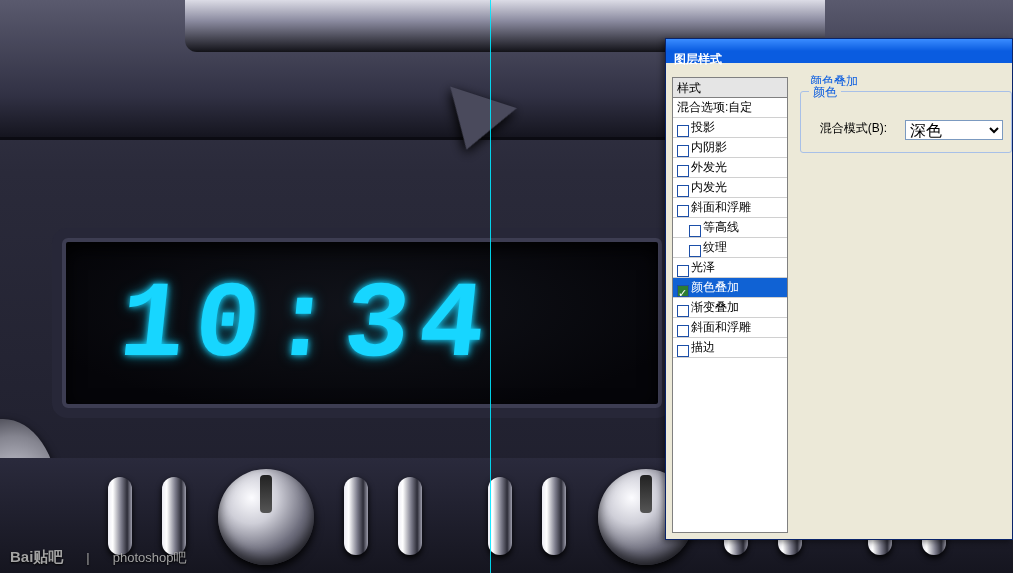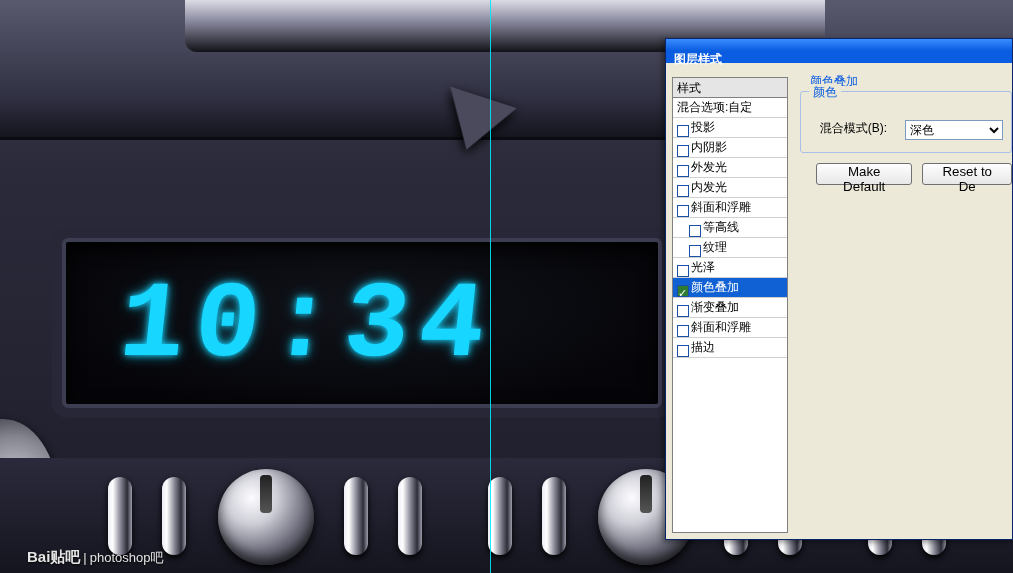--- a/index.html
+++ b/index.html
@@ -57,32 +57,32 @@
   position:relative; flex:0 0 12px; }
 .cbx.on { background:#2e7d32; }
 .cbx.on::after { content:"✓"; position:absolute; left:0; top:-3px; font-size:11px; color:#fff; }
 
 .right { flex:1; position:relative; padding-top:2px; }
 .fs { border:1px solid #a8c0e8; border-radius:3px; margin:4px 0 10px 0; padding:28px 8px 8px 8px; position:relative; }
 .fs > legend, .fs-label { position:absolute; top:-8px; left:8px; background:#ece9d8; padding:0 4px;
   color:#0a5ce0; font-size:12px; }
 .fr { display:flex; gap:18px; height:24px; }
 .fr label { width:78px; text-align:right; }
-select.inp { flex:1; height:20px; border:1px solid #7b9ac0; background:#fff; font-size:12px; }
+select.inp { flex:1; height:20px; border:1px solid #7b9ac0; background:#fff; font-size:16px; }
 .slider { flex:1; height:3px; background:#c8c8c8; position:relative; border:1px solid #9a9a9a; }
 .slider::after { content:""; position:absolute; right:-2px; top:-5px; width:0; height:0;
   border-left:5px solid transparent; border-right:5px solid transparent; border-top:8px solid #2a5db0; }
 .numbox { width:14px; height:18px; border:1px solid #7b9ac0; background:#fff; }
 .btn { height:22px; padding:0 14px; border:1px solid #707070;
   background:linear-gradient(180deg,#fefefe 0,#e7e7e7 100%); border-radius:3px; cursor:default; }
 .btnrow { display:flex; gap:10px; margin-top:10px; padding-left:16px;}
 
 
-#wm { position:absolute; left:27px; bottom:6px; color:#e5e5e5; font-size:13px;
-  display:flex; align-items:center; gap:3px; text-shadow:0 1px 2px #000;}
+#wm { position:absolute; left:10px; bottom:6px; color:#a3a3a3; font-size:13px;
+  display:flex; align-items:center; gap:23px; text-shadow:0 1px 2px #000;}
 #wm .logo { font-weight:bold; font-size:15px;}
 </style>
 </head>
 <body>
 
 <div id="canvas">
   <div class="top-shelf">
     <div class="vent-slot"></div>
   </div>
   <div class="tri"></div>
@@ -176,24 +176,20 @@
       <span class="fs-label" style="top:-4px;left:6px">颜色叠加</span>
       <div class="fs" style="margin-top:12px">
         <span class="fs-label">颜色</span>
         <div class="fr">
           <label>混合模式(B):</label>
           <select class="inp">
             <option>深色</option>
           </select>
         </div>
       </div>
-      <div class="btnrow">
-        <button class="btn">Make Default</button>
-        <button class="btn">Reset to De</button>
-      </div>
     </div>
   </div>
 </div>
 
 <div id="wm">
   <span class="logo">Bai贴吧</span>
   <span>|</span>
   <span>photoshop吧</span>
 </div>
 

